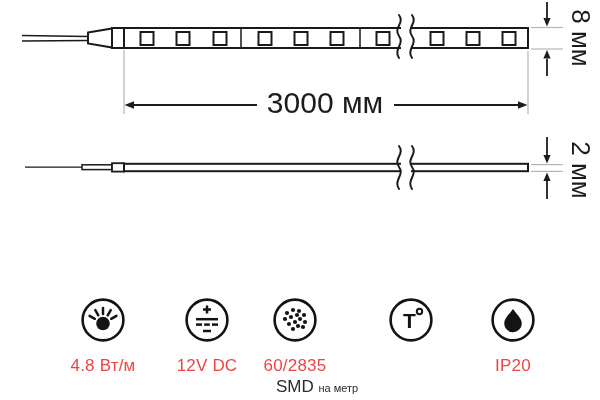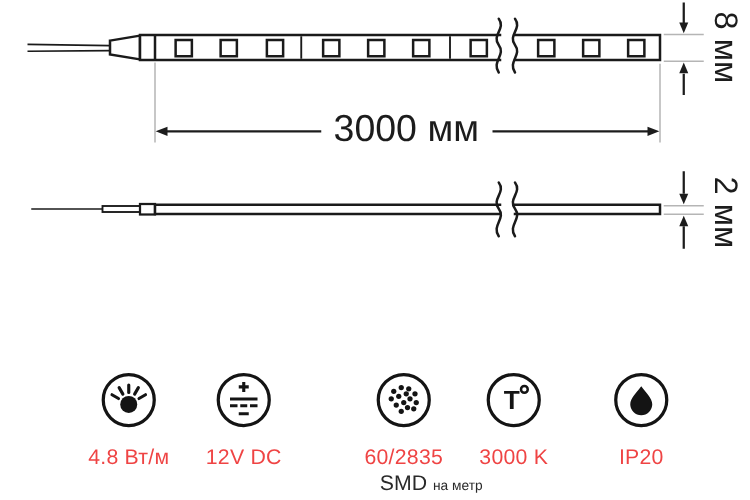--- a/index.html
+++ b/index.html
@@ -3,21 +3,21 @@
 <meta charset="utf-8">
 <style>
   html,body{margin:0;padding:0;background:#fff;}
   .canvas{
     position:relative;width:600px;height:400px;background:#ffffff;overflow:hidden;
     font-family:"Liberation Sans",sans-serif;
   }
   .diagram-svg{position:absolute;left:0;top:0;}
   .dim-text{fill:#1c1c1c;font-family:"Liberation Sans",sans-serif;}
   .spec{position:absolute;top:297px;width:110px;display:flex;flex-direction:column;align-items:center;}
-  .spec-1{left:48px;} .spec-2{left:140px;} .spec-3{left:268px;} .spec-4{left:356px;} .spec-5{left:458px;}
+  .spec-1{left:48px;} .spec-2{left:152px;} .spec-3{left:240px;} .spec-4{left:356px;} .spec-5{left:458px;}
   .spec-label{margin-top:13px;font-size:17px;color:#ef4444;white-space:nowrap;letter-spacing:.2px;}
   .spec-sub{margin-top:1px;font-size:17px;color:#2a2a2a;white-space:nowrap;margin-left:44px;}
   .spec-sub .small{font-size:11px;color:#2a2a2a;}
   .icon-stroke{stroke:#141414;fill:none;}
 </style>
 </head>
 <body>
 
 <div class="canvas">
 
@@ -152,21 +152,20 @@
       <span class="small">на метр</span>
     </div>
   </div>
 
   <div class="spec spec-4">
     <svg width="46" height="46" viewBox="-23 -23 46 46">
       <circle class="icon-stroke" cx="0" cy="0" r="20.4" stroke-width="2.6"></circle>
       <text x="-1.5" y="7.5" font-size="21" font-weight="bold" text-anchor="middle" font-family="Liberation Sans, sans-serif" fill="#141414">T</text>
       <circle class="icon-stroke" cx="8.5" cy="-8.5" r="2.7" stroke-width="2"></circle>
     </svg>
-    <div class="spec-label">3000 K</div>
   </div>
 
   <div class="spec spec-5">
     <svg width="46" height="46" viewBox="-23 -23 46 46">
       <circle class="icon-stroke" cx="0" cy="0" r="20.4" stroke-width="2.6"></circle>
       <path d="M0,-11 C3.5,-6 8.8,-1.6 8.8,3.4 A8.8,8.8 0 1,1 -8.8,3.4 C-8.8,-1.6 -3.5,-6 0,-11 Z" fill="#141414"></path>
     </svg>
     <div class="spec-label">IP20</div>
   </div>
 

